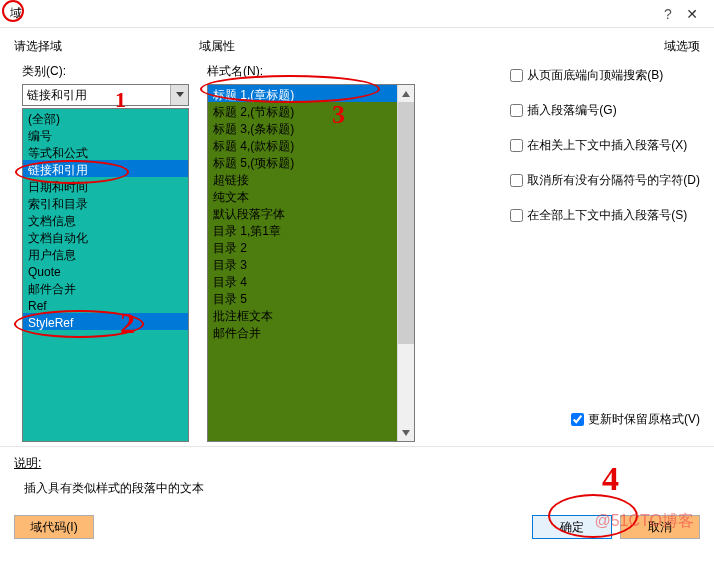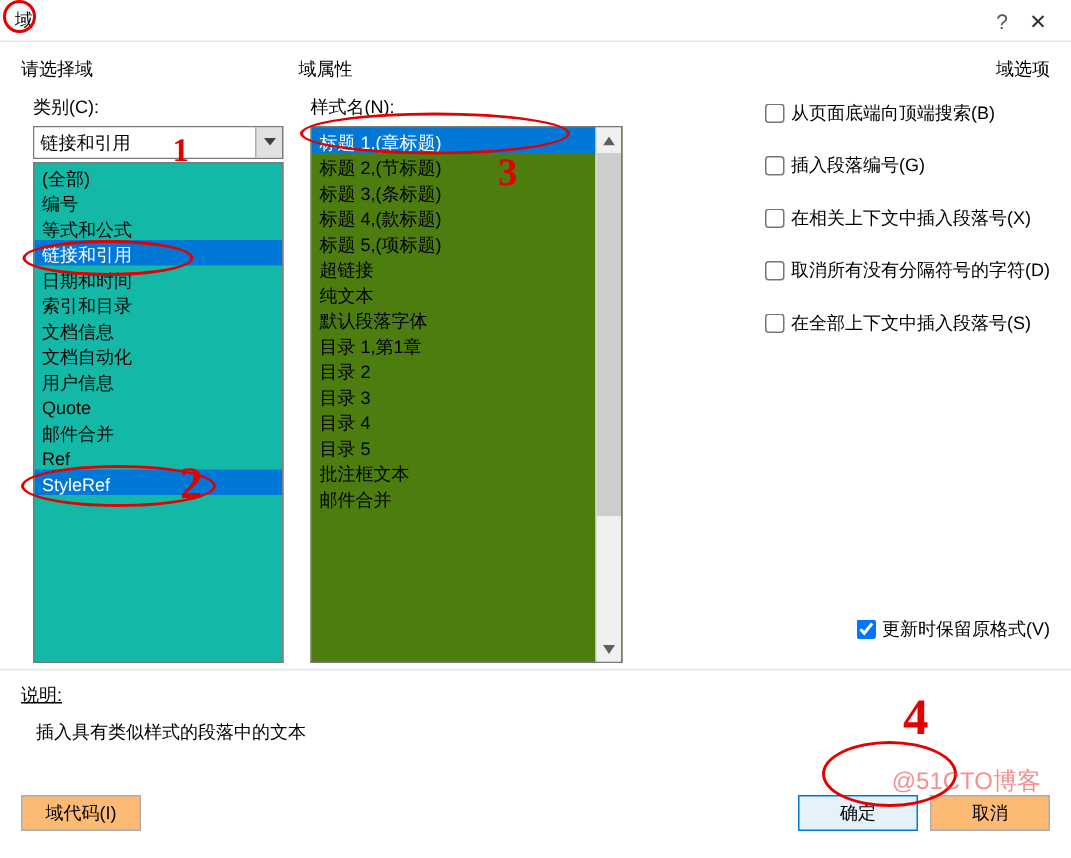--- a/index.html
+++ b/index.html
@@ -35,21 +35,21 @@
     .scroll-arrow { height: 17px; display:flex; align-items:center; justify-content:center; background: #f0f0f0; }
     .scroll-arrow svg { width: 8px; height: 6px; fill: #606060; }
     .scroll-track { flex: 1; position: relative; }
     .scroll-thumb { position: absolute; left:0; right:0; top:0; height: 75%; background: #cdcdcd; }
     
     .check-row { display: flex; align-items: center; gap: 4px; padding: 4px 0 4px 12px; margin-bottom: 10px; }
     .check-row input { margin: 0; }
     
     .description-section { padding: 8px 14px 0 14px; border-top: 1px solid #e5e5e5; }
     .desc-label { margin-bottom: 8px; text-decoration: underline; }
-    .desc-text { padding-left: 10px; margin-bottom: 23px; }
+    .desc-text { padding-left: 10px; margin-bottom: 8px; }
     
     .footer { display: flex; padding: 10px 14px 14px 14px; align-items: center; }
     .btn { height: 24px; padding: 0 12px; border: 1px solid #adadad; background: #fdba74; cursor: pointer; min-width: 80px; }
     .btn-primary { border: 1px solid #0078d7; background: #e5f1fb; }
     .footer .btn + .btn { margin-left: 8px; }
     .footer-spacer { flex: 1; }
     
     
     .anno { position: absolute; pointer-events: none; border: 2px solid #e40000; border-radius: 50%; }
     .anno-text { position: absolute; color: #e40000; font-family: "Segoe Script", cursive; font-weight: bold; pointer-events: none; }

